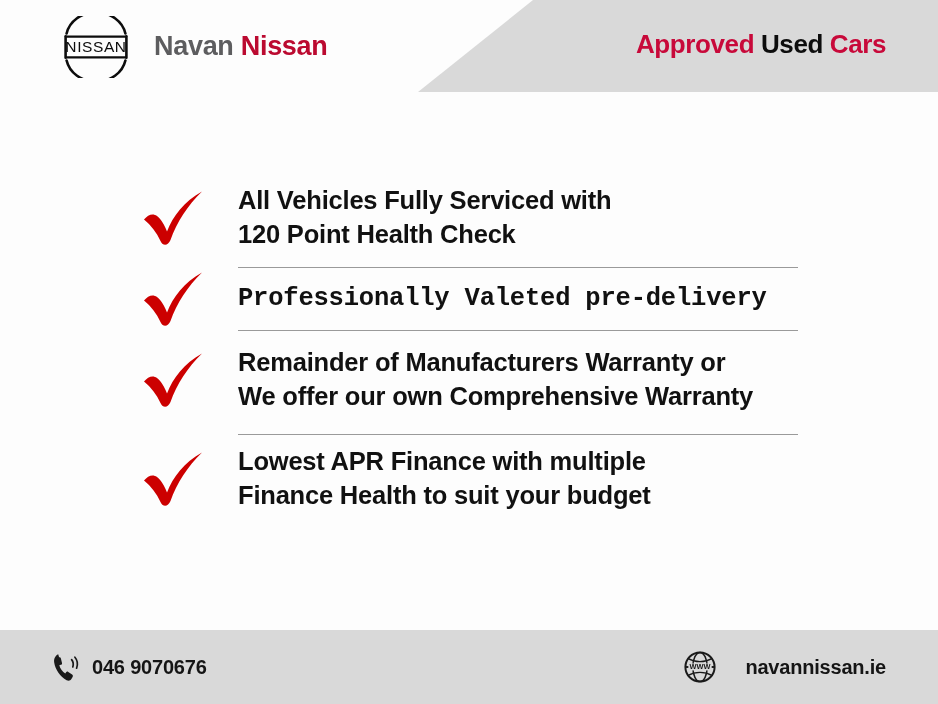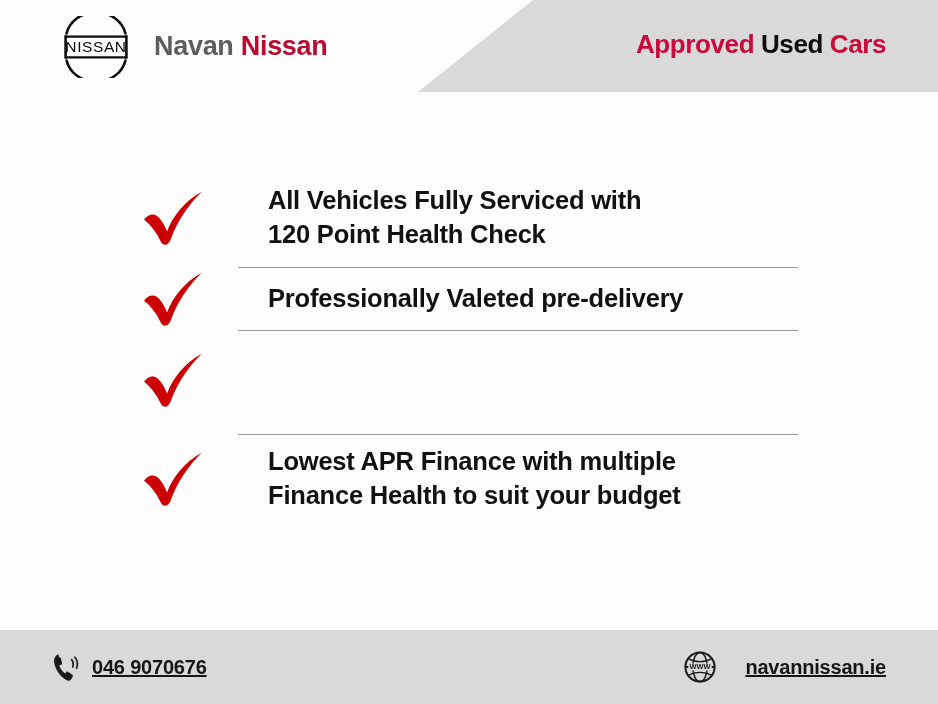--- a/index.html
+++ b/index.html
@@ -78,24 +78,23 @@
     top: 168px;
     width: 938px;
   }
 
   .feature-row {
     position: relative;
     display: flex;
     align-items: center;
     padding-left: 140px;
     box-sizing: border-box;
-    gap: 30px;
   }
   .feature-row.two-line { height: 99px; }
-  .feature-row.one-line { height: 63px; }
+  .feature-row.one-line { height: 63px; font-family: Liberation Mono, monospace; }
 
   .check-cell {
     width: 98px;
     flex: 0 0 98px;
     display: flex;
     align-items: center;
     justify-content: flex-start;
   }
   .check-icon {
     width: 74px;
@@ -143,21 +142,20 @@
     display: flex;
     align-items: center;
     gap: 28px;
   }
   .footer-text {
     font-size: 20px;
     font-weight: bold;
     color: #151515;
     letter-spacing: -0.2px;
     white-space: nowrap;
-    text-decoration: underline;
   }
   .phone-icon { width: 28px; height: 30px; display: block; }
   .globe-icon { width: 34px; height: 34px; display: block; }
 </style>
 </head>
 <body>
 
 <div id="header">
 
   <div id="header-banner"></div>
@@ -210,20 +208,22 @@
   </div>
 
   <div class="divider" style="top:162px"></div>
 
   <div class="feature-row two-line">
     <div class="check-cell">
       <svg class="check-icon" viewBox="0 0 74 64">
         <path d="M4 33.5 C8 28.5 13 27 17 30 C21 33 24.5 39 27 45.5 C33 30 44 15.5 62 5.5 C48 19 36.5 36.5 30.5 54 C28 60 23 60.5 20.5 55 C16.5 46.5 11 39 4 33.5 Z" fill="#cc0000"></path>
       </svg>
     </div>
+    <div class="feature-text">Remainder of Manufacturers Warranty or
+We offer our own Comprehensive Warranty</div>
   </div>
 
   <div class="divider" style="top:266px"></div>
 
   <div class="feature-row two-line">
     <div class="check-cell">
       <svg class="check-icon" viewBox="0 0 74 64">
         <path d="M4 33.5 C8 28.5 13 27 17 30 C21 33 24.5 39 27 45.5 C33 30 44 15.5 62 5.5 C48 19 36.5 36.5 30.5 54 C28 60 23 60.5 20.5 55 C16.5 46.5 11 39 4 33.5 Z" fill="#cc0000"></path>
       </svg>
     </div>

